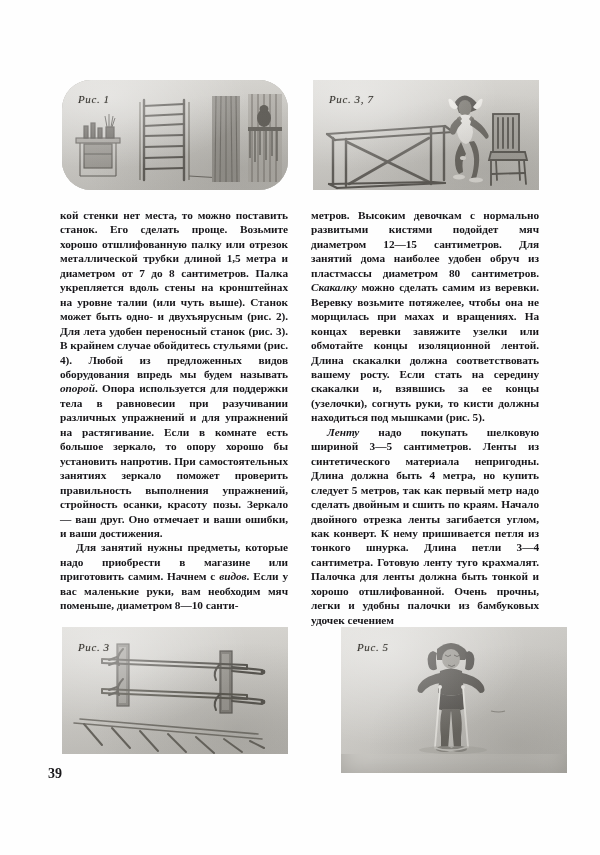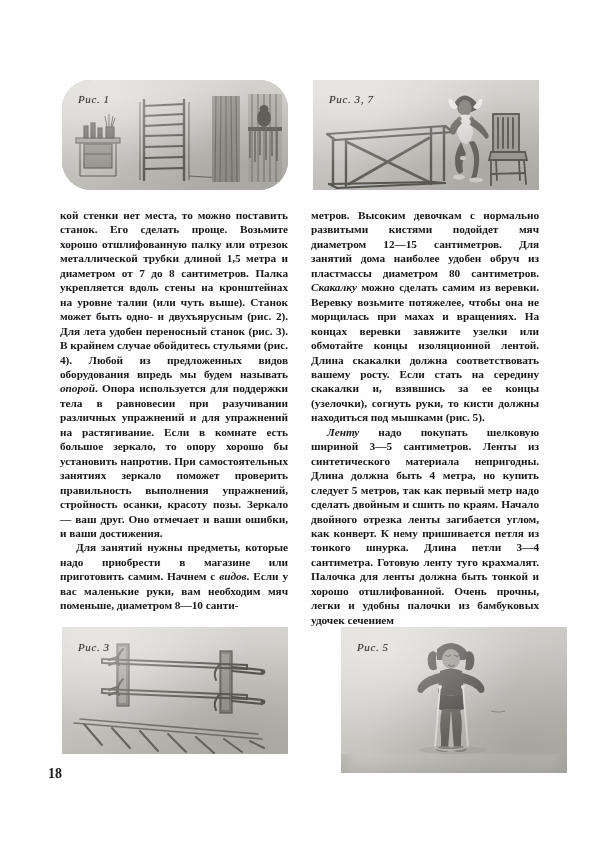--- a/index.html
+++ b/index.html
@@ -366,15 +366,15 @@
       <circle cx="99" cy="60" r="2" fill="#e9e7e2"></circle>
       <circle cx="122" cy="60" r="2" fill="#e9e7e2"></circle>
 
       <ellipse cx="112" cy="123" rx="34" ry="4" fill="#a9a6a0" opacity="0.6"></ellipse>
       <path d="M150 84 q8 2 14 0" stroke="#7d7a74" stroke-width="1.1" fill="none"></path>
     </svg>
     <div class="grain"></div>
     <div class="figlabel" style="left:16px; top:14px;">Рис. 5</div>
   </div>
 
-  <div class="pagenum">18</div>
+  <div class="pagenum">39</div>
 
 </div>
 
 </body></html>

